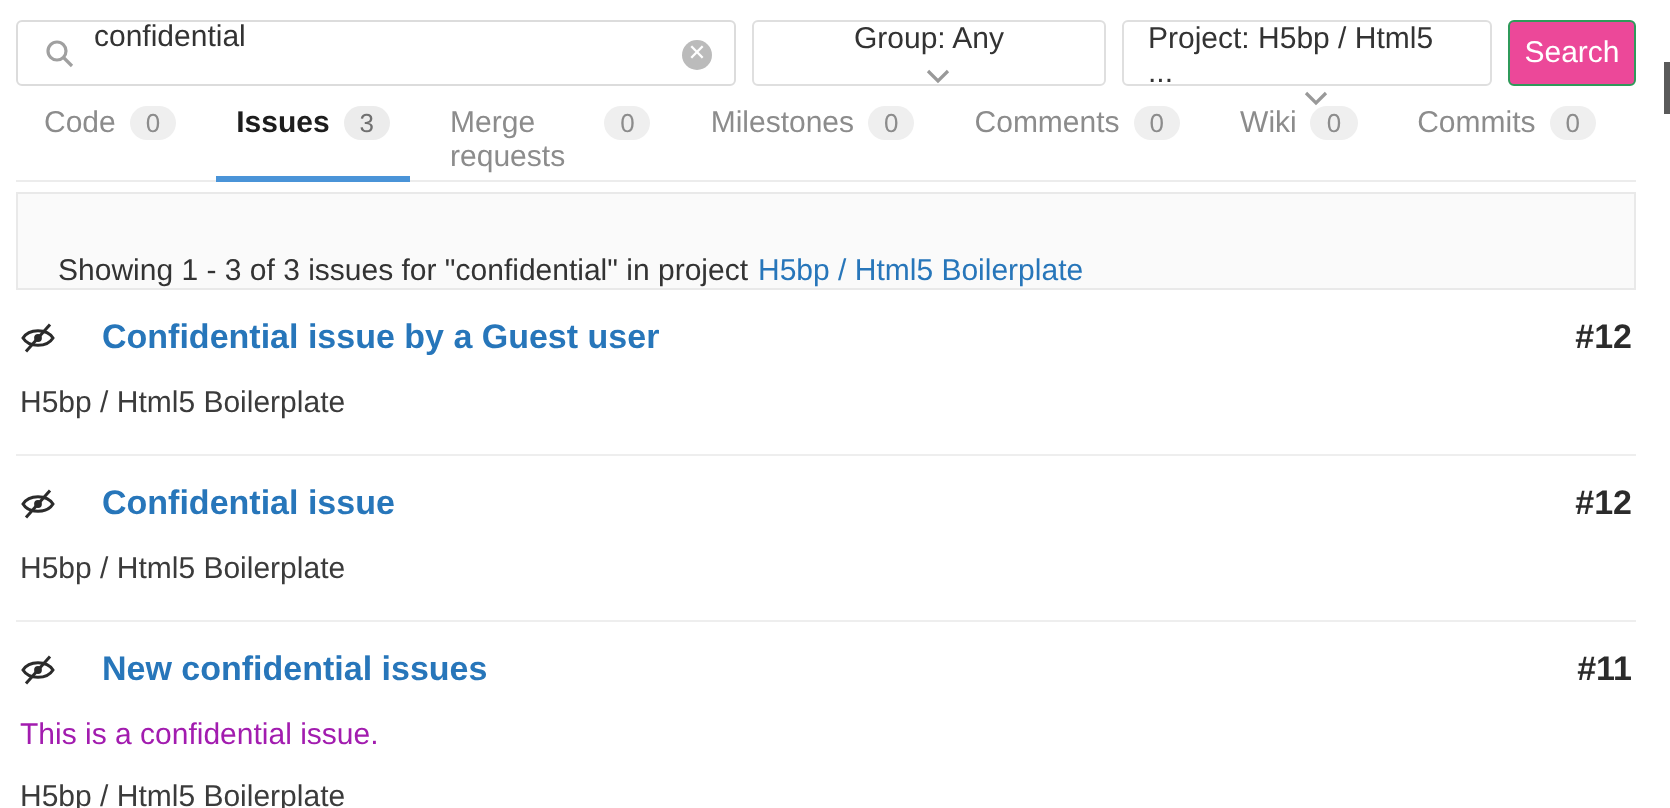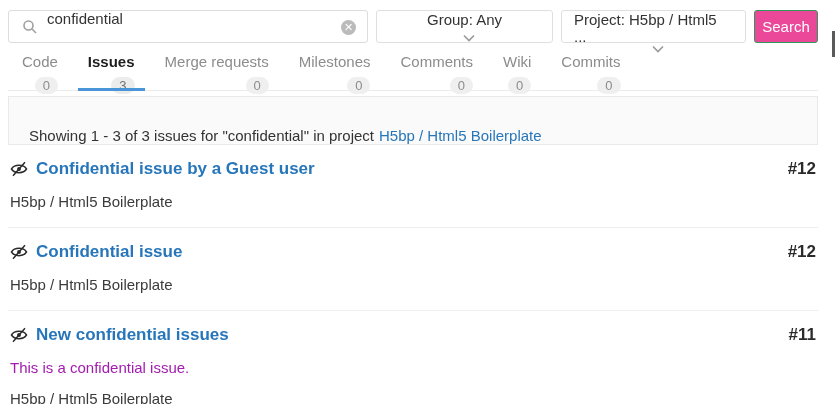--- a/index.html
+++ b/index.html
@@ -26,42 +26,42 @@
   .dd-project { width: 185px; margin-left: 8px; }
   .caret { color: #999; margin-left: 8px; display: flex; }
   .search-btn { margin-left: 8px; width: 64px; height: 33px; background: #ec4899;
     color: #fff; border: 1px solid #2f9a5a; border-radius: 3px; font-size: 15px;
     font-family: inherit; cursor: pointer; }
 
   
   .tabs { position: absolute; left: 8px; right: 17px; top: 53px; height: 38px;
     display: flex; align-items: center; border-bottom: 1px solid #ececec;
     padding-left: 4px; }
-  .tab { display: flex; align-items: flex-end; gap: 7px; padding: 0 10px;
+  .tab { display: flex; align-items: flex-start; gap: 7px; padding: 0 10px;
     height: 100%; font-size: 15px; color: #8c8c8c; cursor: pointer;
-    position: relative; margin-right: 10px; flex-direction: column; }
+    position: relative; margin-right: 10px; }
   .tab .badge { background: #efefef; color: #8c8c8c; border-radius: 9px;
     font-size: 13px; padding: 1px 8px; }
   .tab.active { color: #1d1d1d; font-weight: bold; }
   .tab.active::after { content: ""; position: absolute; left: 0; right: 0;
     bottom: -1px; height: 3px; background: #4a94d8; }
   .tab.active .badge { font-weight: normal; background: #ececec; color: #707070; }
 
   
   .summary-bar { position: absolute; left: 8px; right: 17px; top: 96px; height: 49px;
     background: #fafafa; border: 1px solid #e9e9e9; display: flex; align-items: flex-end;
     padding-left: 20px; font-size: 15px; color: #333; }
   .summary-bar a { color: #2776ba; text-decoration: none; margin-left: 5px; cursor: pointer; }
 
   
   .results { position: absolute; left: 8px; right: 17px; top: 145px; }
   .issue { padding: 14px 2px 17px 2px; border-bottom: 1px solid #eeeeee; }
   .issue:last-child { border-bottom: none; }
   .issue-head { display: flex; align-items: center; justify-content: space-between; }
-  .issue-title-wrap { display: flex; align-items: center; gap: 8px; }
+  .issue-title-wrap { display: flex; align-items: center; gap: 23px; }
   .eye-slash { display: flex; flex: none; }
   .issue-title { font-size: 17px; font-weight: bold; color: #2776ba;
     text-decoration: none; cursor: pointer; }
   .issue-id { font-size: 17px; font-weight: bold; color: #2b2b2b; }
   .issue-desc { margin-top: 14px; font-size: 15px; color: #a21caf; }
   .issue-project { margin-top: 14px; font-size: 15px; color: #3b3b3b; }
 
   
   .scroll-thumb { position: absolute; right: 0; top: 31px; width: 3px; height: 26px;
     background: #5a5a5a; }

